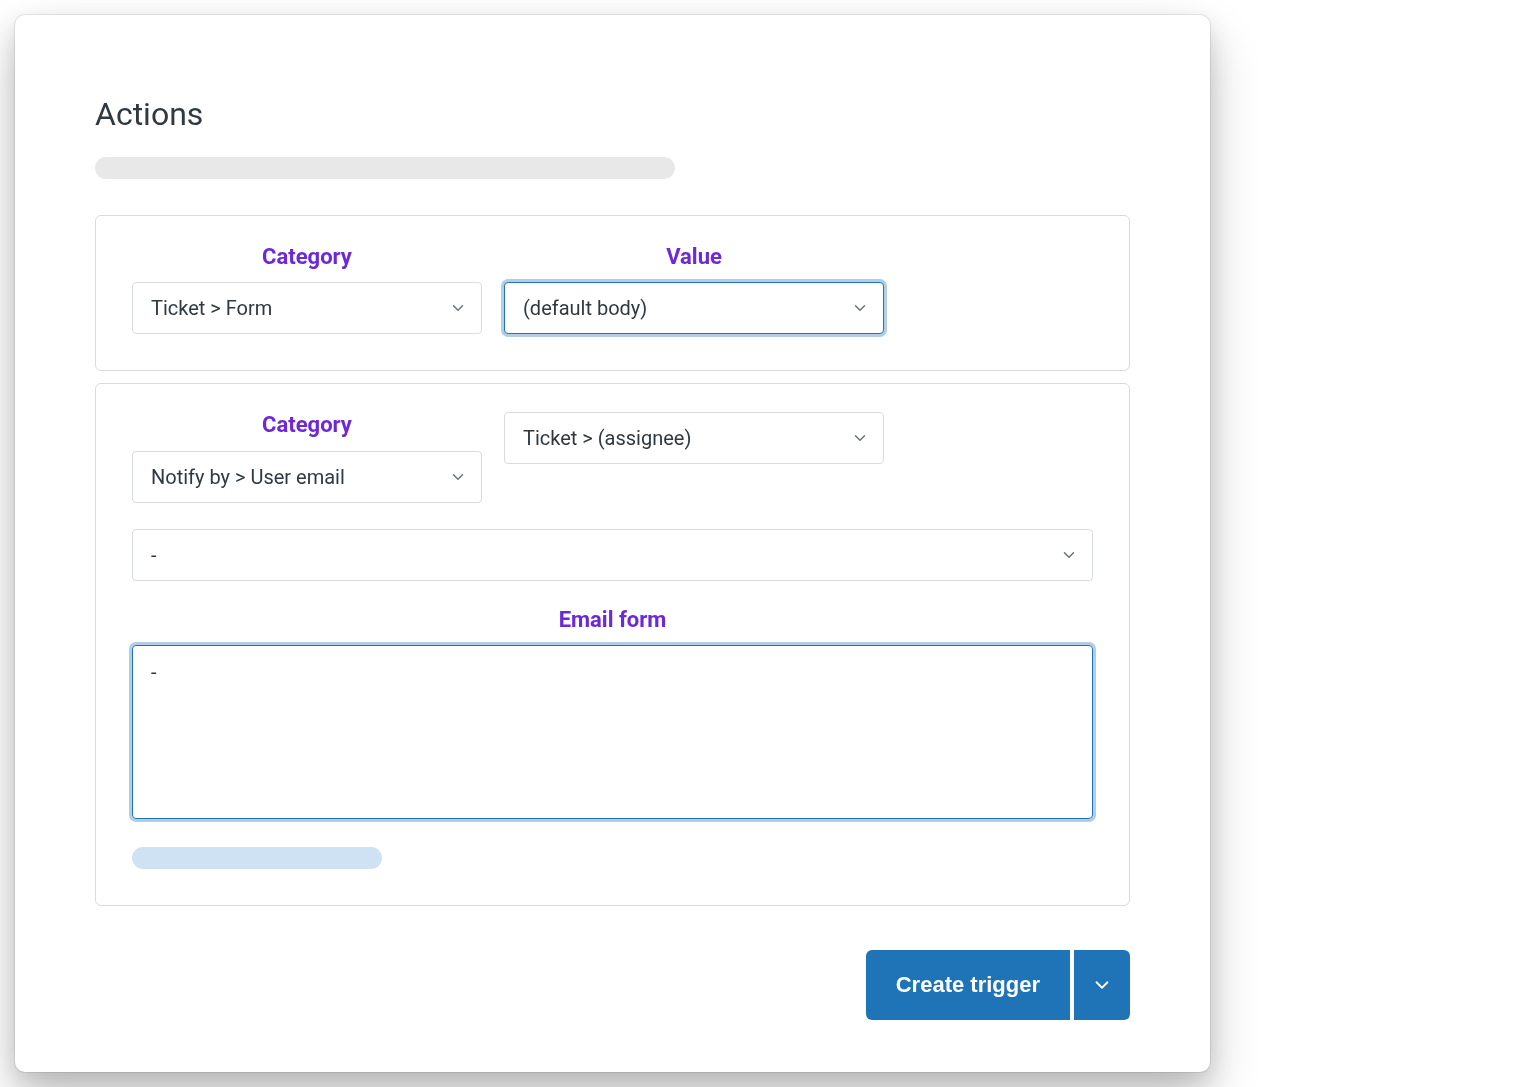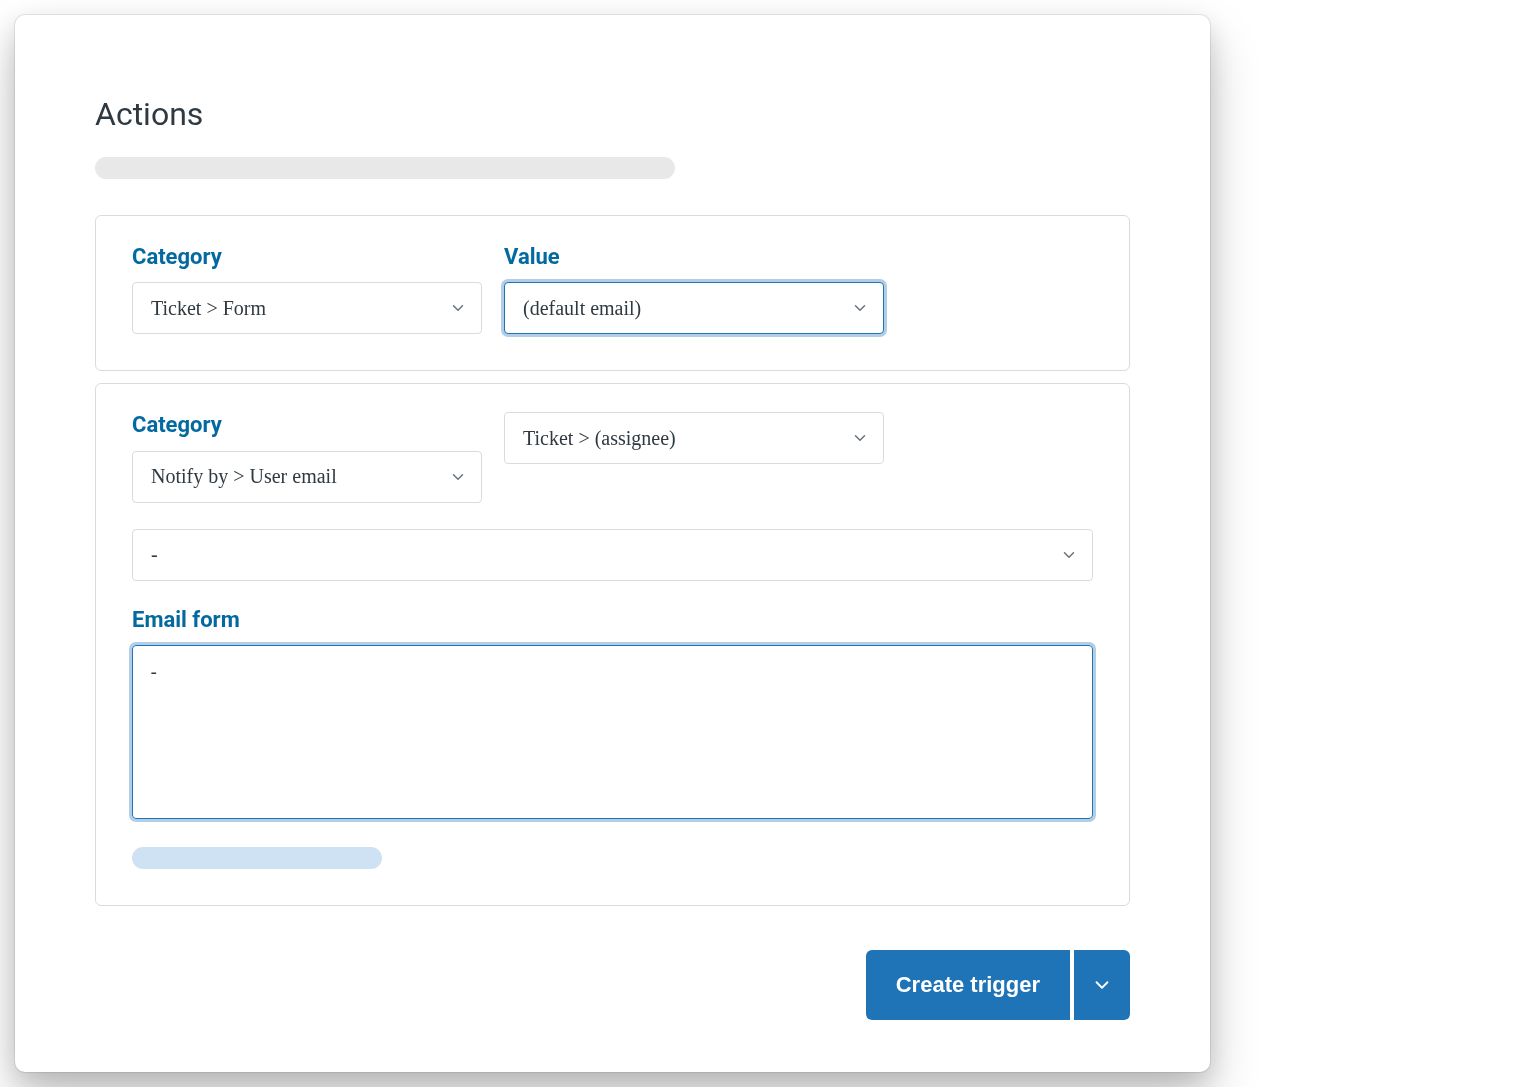--- a/index.html
+++ b/index.html
@@ -64,37 +64,37 @@
     display: flex;
     flex-direction: column;
     gap: 12px;
   }
   .field.w350 { width: 350px; }
   .field.w380 { width: 380px; }
   .field.full { width: 100%; }
   .label {
     font-size: 22px;
     font-weight: 700;
-    color: #0369a1;
+    color: #6d28d9;
     line-height: 1.2;
+    text-align: center;
   }
 
   .select {
     position: relative;
     height: 52px;
     border: 1px solid #d8dcde;
     border-radius: 4px;
     background: #ffffff;
     display: flex;
     align-items: center;
     padding: 0 44px 0 18px;
     font-size: 20px;
     color: #2f3941;
     cursor: default;
-    font-family: Liberation Serif, serif;
   }
   .select .chev {
     position: absolute;
     right: 14px;
     top: 50%;
     transform: translateY(-50%);
     pointer-events: none;
     color: #68737d;
   }
   .select.focused {
@@ -184,21 +184,21 @@
             <span class="chev">
               <svg class="chev-svg" viewBox="0 0 24 24">
                   <path d="M6 9l6 6 6-6"></path>
                 </svg>
             </span>
           </div>
         </div>
         <div class="field w380">
           <div class="label">Value</div>
           <div class="select focused">
-            <span>(default email)</span>
+            <span>(default body)</span>
             <span class="chev">
               <svg class="chev-svg" viewBox="0 0 24 24">
                   <path d="M6 9l6 6 6-6"></path>
                 </svg>
             </span>
           </div>
         </div>
       </div>
     </div>
 

